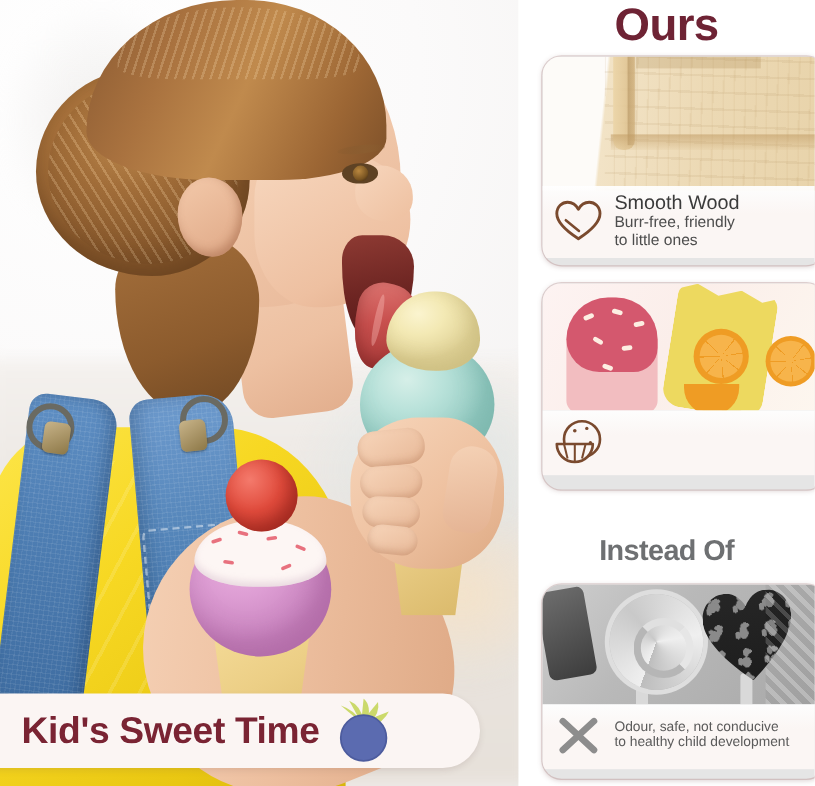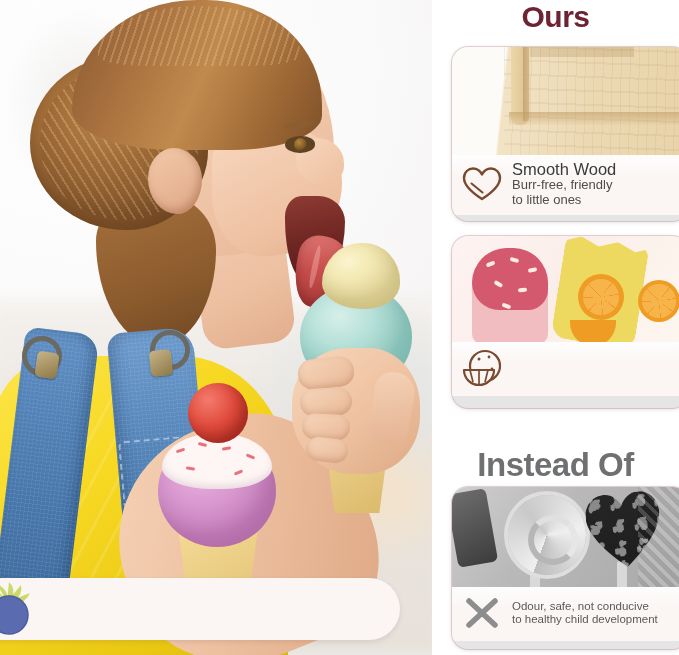--- a/index.html
+++ b/index.html
@@ -373,27 +373,27 @@
     width: 247px; height: 655px;
   }
 
   .col-title {
     text-align: center;
     font-weight: bold;
     line-height: 1;
   }
   .title-ours {
     position: absolute; left: 0; top: 2px; width: 100%;
-    font-size: 30px;
+    font-size: 38px;
     color: #6e2334;
     letter-spacing: -0.5px;
   }
   .title-instead {
     position: absolute; left: 0; top: 448px; width: 100%;
-    font-size: 33px;
+    font-size: 24px;
     color: #6e7072;
     letter-spacing: -0.5px;
   }
 
   .card {
     position: absolute;
     left: 20px;
     width: 236px;
     border-radius: 16px;
     overflow: hidden;
@@ -669,20 +669,21 @@
     </div>
     <div class="hand"></div>
     <div class="finger f1"></div>
     <div class="finger f2"></div>
     <div class="finger f3"></div>
     <div class="finger f4"></div>
     <div class="thumb"></div>
   </div>
 
   <div class="banner">
+    <div class="banner-text">Kid's Sweet Time</div>
     <div class="berry">
       <svg viewBox="0 0 54 54" width="54" height="54" aria-hidden="true">
         <g fill="#cbd96a">
           <path d="M27 20 L10 6 Q22 10 27 20 Z"></path>
           <path d="M27 20 L17 2 Q27 6 29 19 Z"></path>
           <path d="M27 20 L29 0 Q36 6 32 20 Z"></path>
           <path d="M27 20 L41 3 Q43 12 34 21 Z"></path>
           <path d="M27 20 L50 11 Q46 20 35 23 Z"></path>
         </g>
         <circle cx="29" cy="33" r="19" fill="#5b6bb0"></circle>

